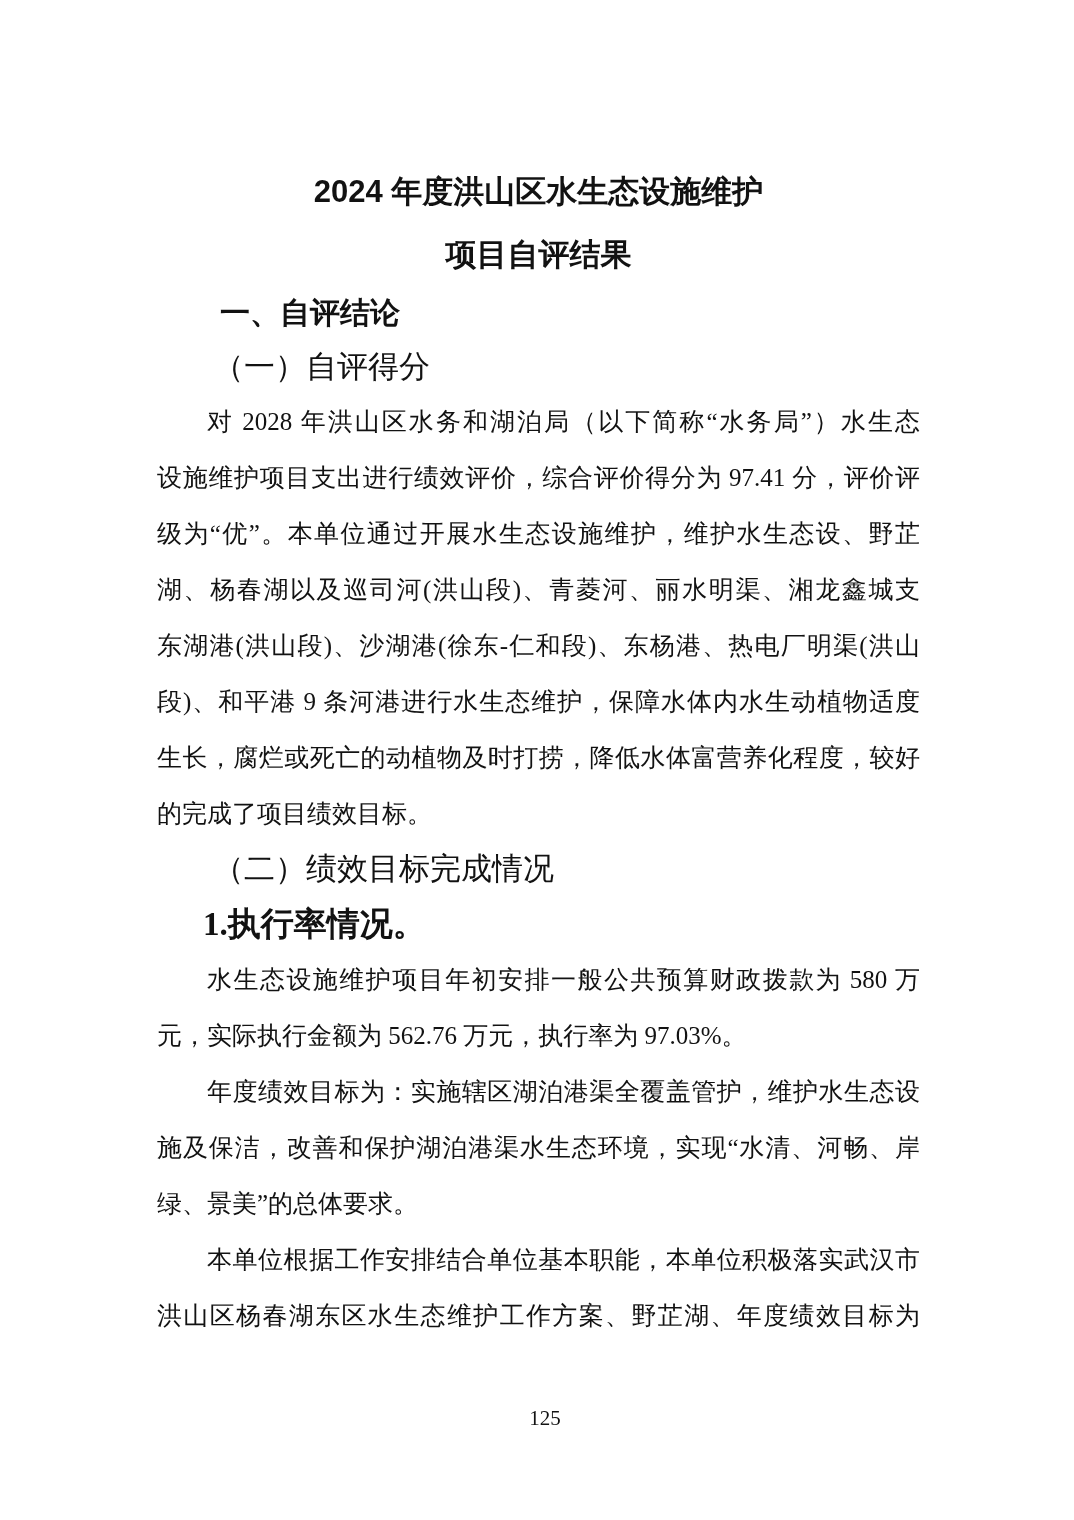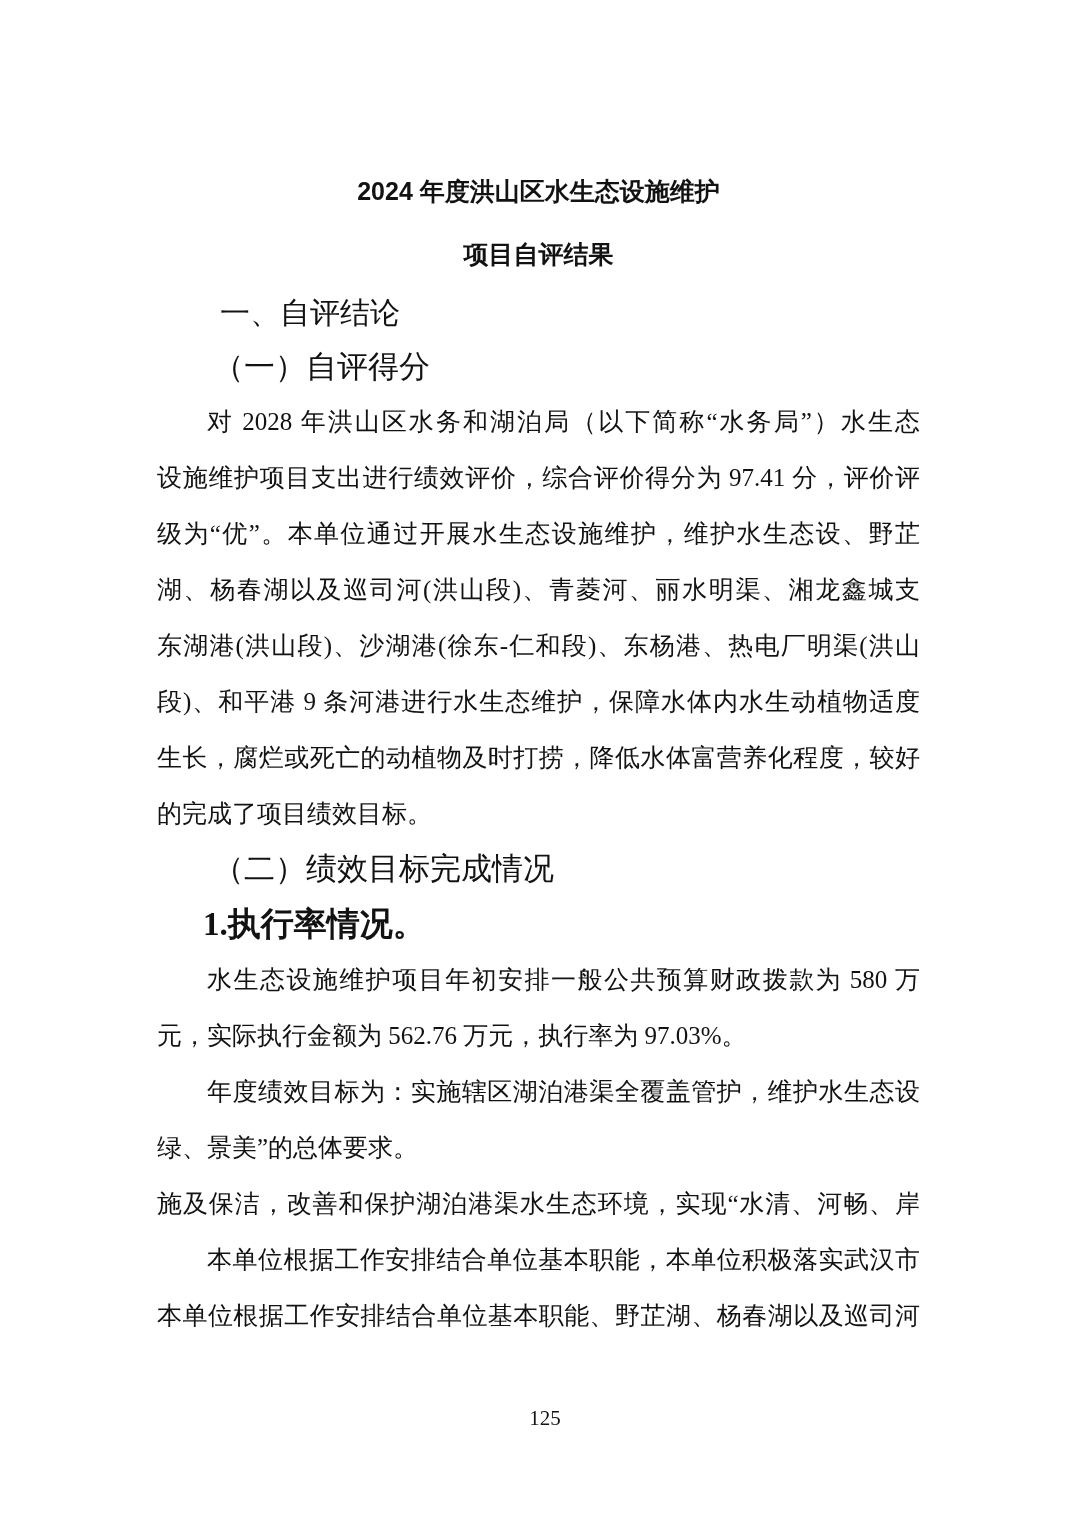--- a/index.html
+++ b/index.html
@@ -16,28 +16,28 @@
     box-sizing: border-box;
     padding: 160px 154px 0 157px;
     overflow: hidden;
   }
   .doc-title {
     text-align: center;
     font-family: "Liberation Sans", "DejaVu Sans", sans-serif;
     font-weight: bold;
   }
   .title-line {
-    font-size: 25px;
+    font-size: 31px;
     height: 63px;
     line-height: 63px;
     white-space: nowrap;
   }
   .heading1 {
     font-family: "Liberation Sans", "DejaVu Sans", sans-serif;
-    font-weight: normal;
+    font-weight: bold;
     font-size: 30px;
     height: 54px;
     line-height: 54px;
     padding-left: 63px;
     white-space: nowrap;
     overflow: hidden;
   }
   .heading2 {
     font-weight: normal;
     font-size: 31px;
@@ -103,23 +103,23 @@
         <div class="line">的完成了项目绩效目标。</div>
       </div>
       <div class="heading2">（二）绩效目标完成情况</div>
       <div class="heading3">1.执行率情况。</div>
       <div class="para">
         <div class="line fill indent">水生态设施维护项目年初安排一般公共预算财政拨款为 580 万</div>
         <div class="line">元，实际执行金额为 562.76 万元，执行率为 97.03%。</div>
       </div>
       <div class="para">
         <div class="line fill indent">年度绩效目标为：实施辖区湖泊港渠全覆盖管护，维护水生态设</div>
+        <div class="line fill">施及保洁，改善和保护湖泊港渠水生态环境，实现“水清、河畅、岸</div>
         <div class="line">绿、景美”的总体要求。</div>
-        <div class="line fill">施及保洁，改善和保护湖泊港渠水生态环境，实现“水清、河畅、岸</div>
       </div>
       <div class="para">
         <div class="line fill indent">本单位根据工作安排结合单位基本职能，本单位积极落实武汉市</div>
-        <div class="line fill">本单位根据工作安排结合单位基本职能、野芷湖、杨春湖以及巡司河</div>
+        <div class="line fill">洪山区杨春湖东区水生态维护工作方案、野芷湖、年度绩效目标为</div>
       </div>
     </div>
 
   <div class="footer">125</div>
 </div>
 
 </body></html>

